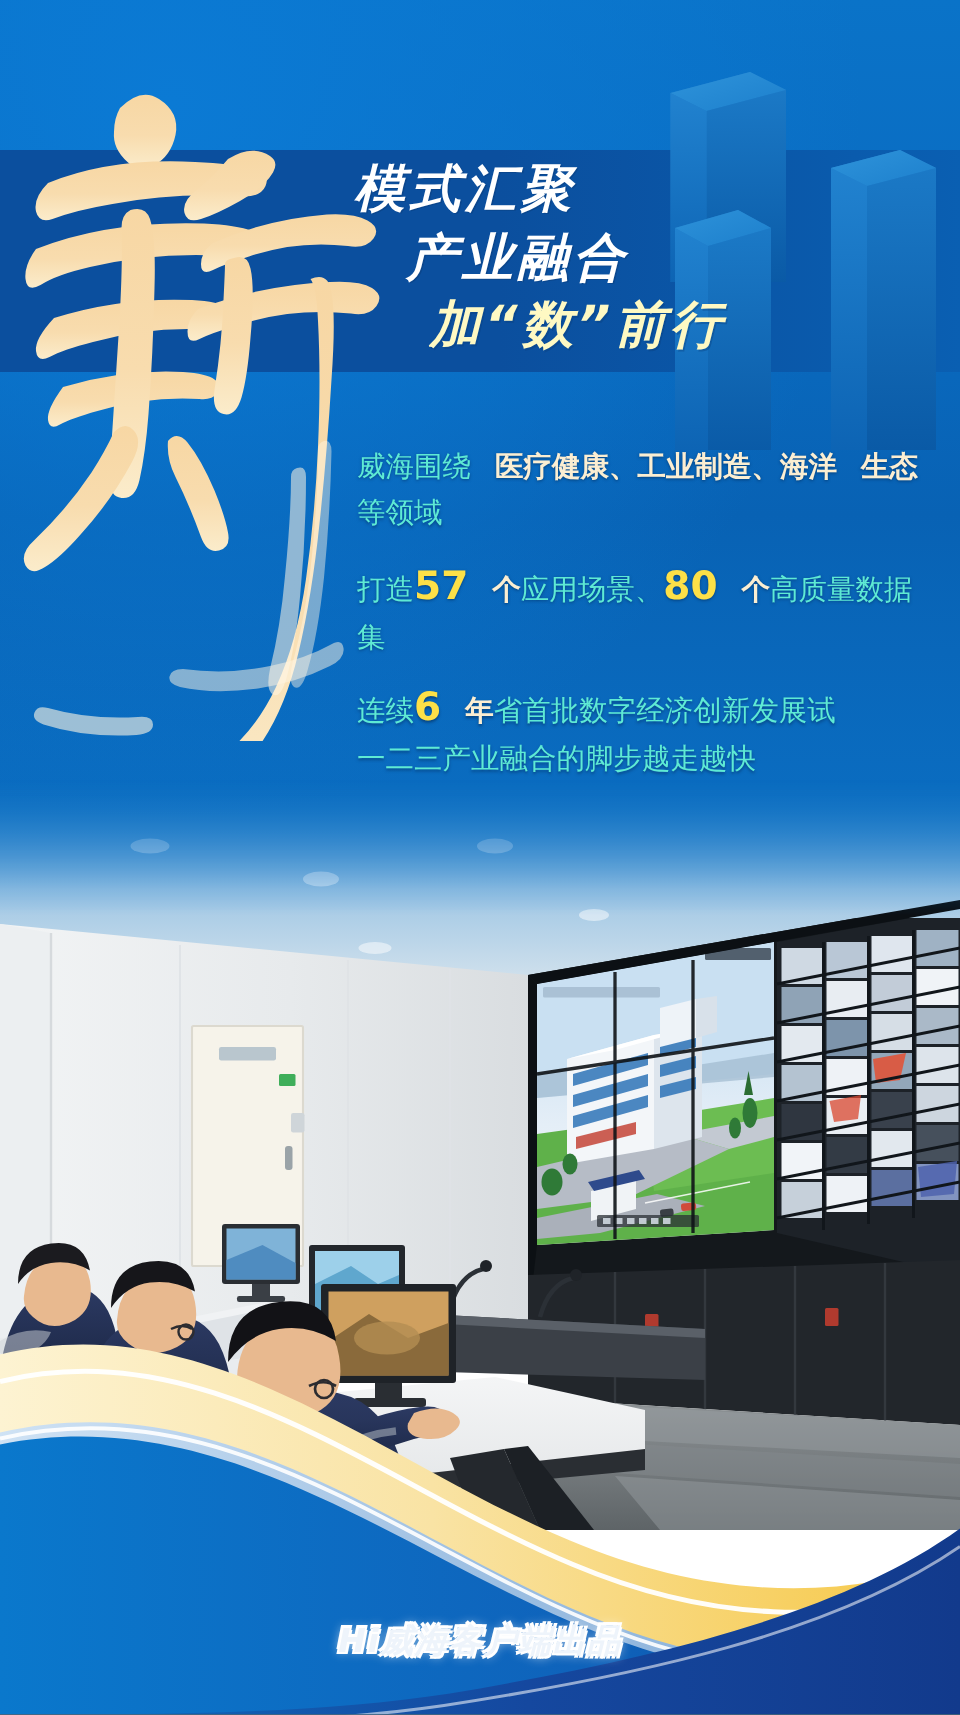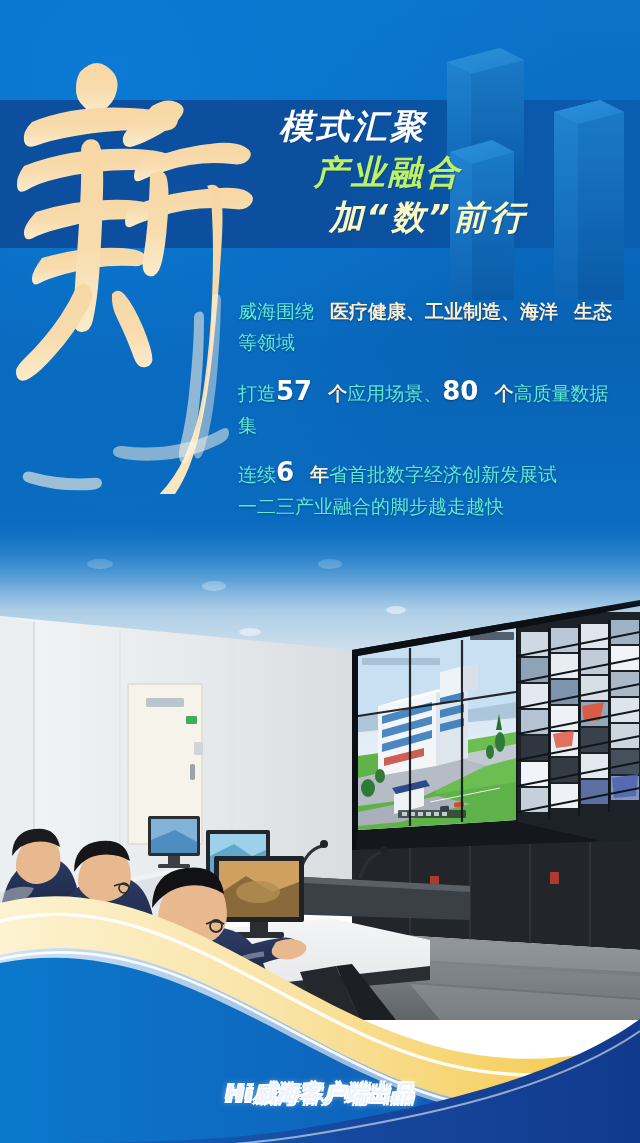--- a/index.html
+++ b/index.html
@@ -29,48 +29,47 @@
   
   .bars{position:absolute;left:0;top:0;width:640px;height:300px;}
 
   
   .callig{position:absolute;left:2px;top:44px;width:270px;height:450px;}
 
   
   .headline{
     position:absolute;left:0;top:104px;width:560px;
     text-align:center;
-    margin-left:43px;
   }
   .hl{
     font-family:"DejaVu Sans","Liberation Sans",sans-serif;
     font-weight:bold;font-style:italic;
     font-size:34px;letter-spacing:3px;
     line-height:1.34;
     white-space:nowrap;
   }
   .hl1{ color:#ffffff; padding-left:60px;
         text-shadow:1px 1px 0 rgba(10,60,120,.45);}
-  .hl2{ color:#bef264; padding-left:130px;
+  .hl2{ color:#ffffff; padding-left:130px;
         text-shadow:1px 1px 0 rgba(10,60,120,.45);}
   .hl3{ color:#fef9c3; padding-left:210px;
         text-shadow:1px 1px 0 rgba(10,60,120,.35);}
 
   
   .body-text{
     position:absolute;left:238px;top:296px;width:380px;
     font-family:"DejaVu Sans","Liberation Sans",sans-serif;
   }
   .para{ margin-bottom:14px; line-height:1.62; }
   .para:last-child{margin-bottom:0;}
   .t{ font-size:19px;color:#5eead4;
       text-shadow:0 1px 2px rgba(4,40,85,.55);}
   .t.em{ font-weight:bold;color:#fbeed2;
       text-shadow:0 1px 2px rgba(4,40,85,.6);padding-left:16px;}
-  .t.num{ font-weight:bold;color:#ffffff;font-size:26px;
+  .t.num{ font-weight:bold;color:#fde047;font-size:26px;
       text-shadow:0 1px 2px rgba(4,40,85,.6);}
   .para.tight{line-height:1.5;}
 
   
   .photo{
     position:absolute;left:0;top:520px;width:640px;height:500px;
     overflow:hidden;
   }
   .photo-mask{
     position:absolute;inset:0;

